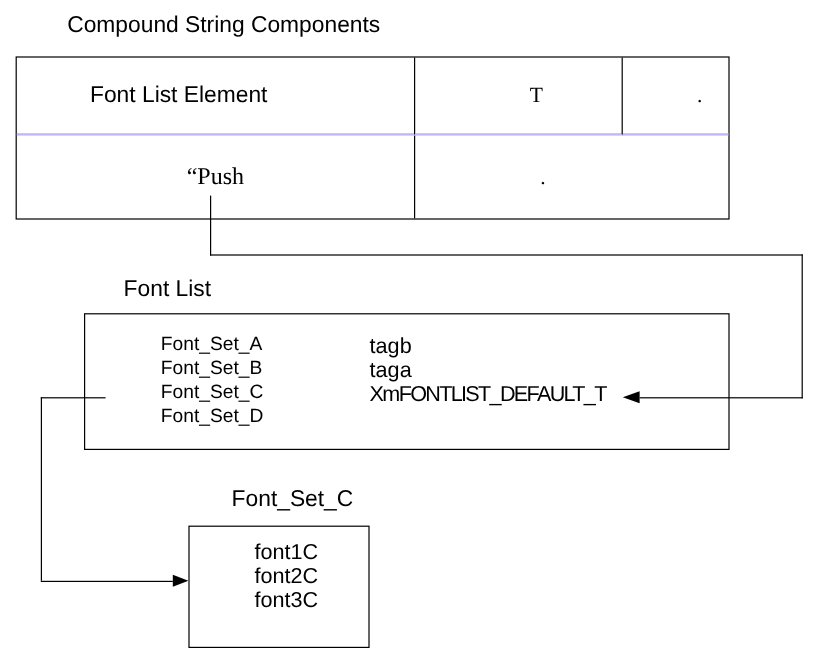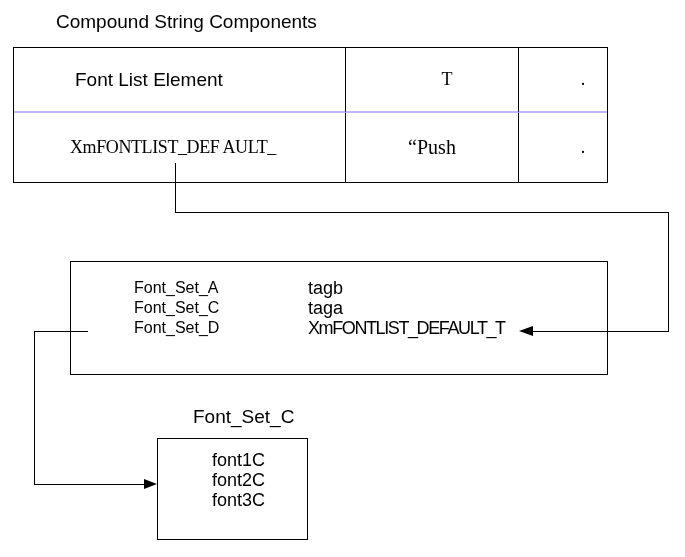--- a/index.html
+++ b/index.html
@@ -71,34 +71,35 @@
 <body>
 
 <div class="canvas">
 
   <div class="title">Compound String Components</div>
 
   <div class="comp-table">
     <div class="cell r1 c1 pl-el">Font List Element</div>
     <div class="cell r1 c2 center pl-t serif">T</div>
     <div class="cell r1 c3 center pl-dot serif">.</div>
-    <div class="cell r2 c1 pl-xm serif">XmFONTLIST_DEF AULT_</div>
     <div class="cell r2 c2 center push serif">“Push</div>
     <div class="cell r2 c3 center pl-dot serif">.</div>
   </div>
 
   <div class="line" style="left:175px; top:163px; width:1px; height:50px;"></div>
   <div class="line" style="left:175px; top:212px; width:494px; height:1px;"></div>
   <div class="line" style="left:668px; top:212px; width:1px; height:120px;"></div>
   <div class="line" style="left:533px; top:331px; width:136px; height:1px;"></div>
   <div class="arrow-left" style="left:519px; top:326px;"></div>
 
+  <div class="fontlist-label">Font List</div>
   <div class="fontlist-box"></div>
   <div class="fl-names">
     <div>Font_Set_A</div>
+    <div>Font_Set_B</div>
     <div>Font_Set_C</div>
     <div>Font_Set_D</div>
   </div>
   <div class="fl-tags">
     <div>tagb</div>
     <div>taga</div>
     <div class="tag-long">XmFONTLIST_DEFAULT_T</div>
   </div>
 
   <div class="line" style="left:34px; top:331px; width:54px; height:1px;"></div>

